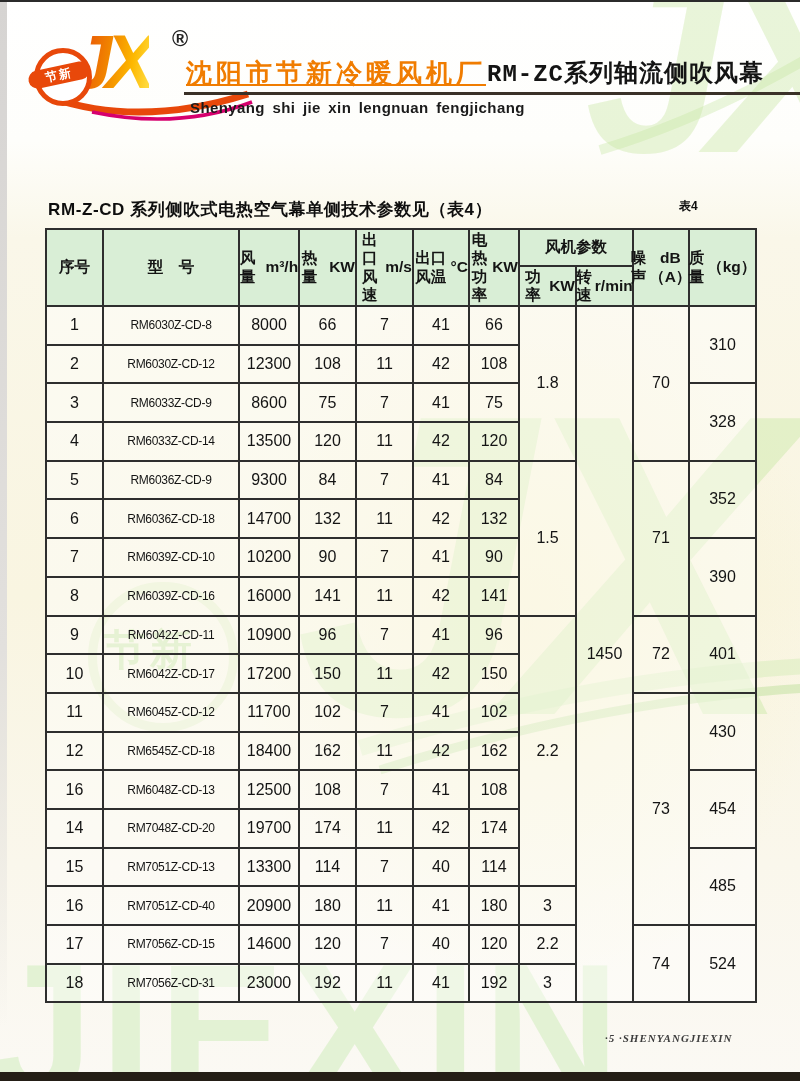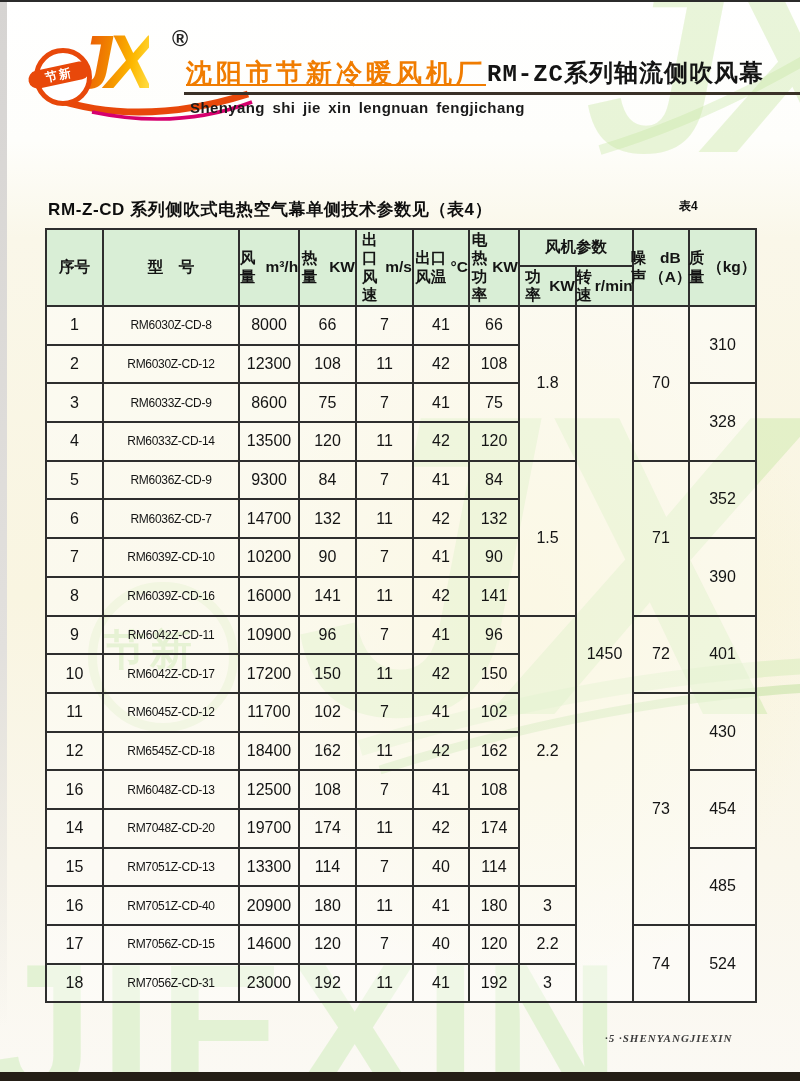--- a/index.html
+++ b/index.html
@@ -223,21 +223,21 @@
           <td>84</td>
           <td>7</td>
           <td>41</td>
           <td>84</td>
           <td rowspan="4">1.5</td>
           <td rowspan="4">71</td>
           <td rowspan="2">352</td>
         </tr>
         <tr>
           <td>6</td>
-          <td class="model">RM6036Z-CD-7</td>
+          <td class="model">RM6036Z-CD-18</td>
           <td>14700</td>
           <td>132</td>
           <td>11</td>
           <td>42</td>
           <td>132</td>
         </tr>
         <tr>
           <td>7</td>
           <td class="model">RM6039Z-CD-10</td>
           <td>10200</td>

